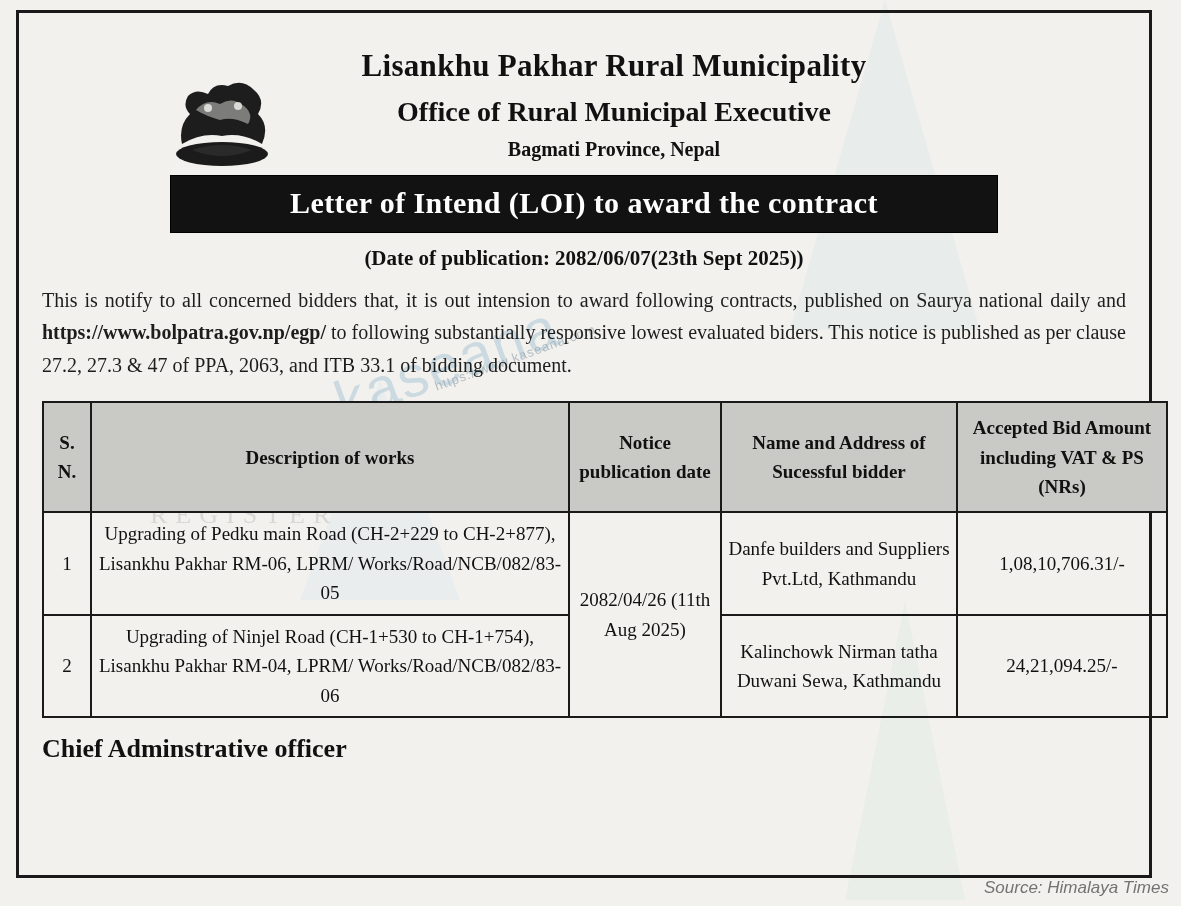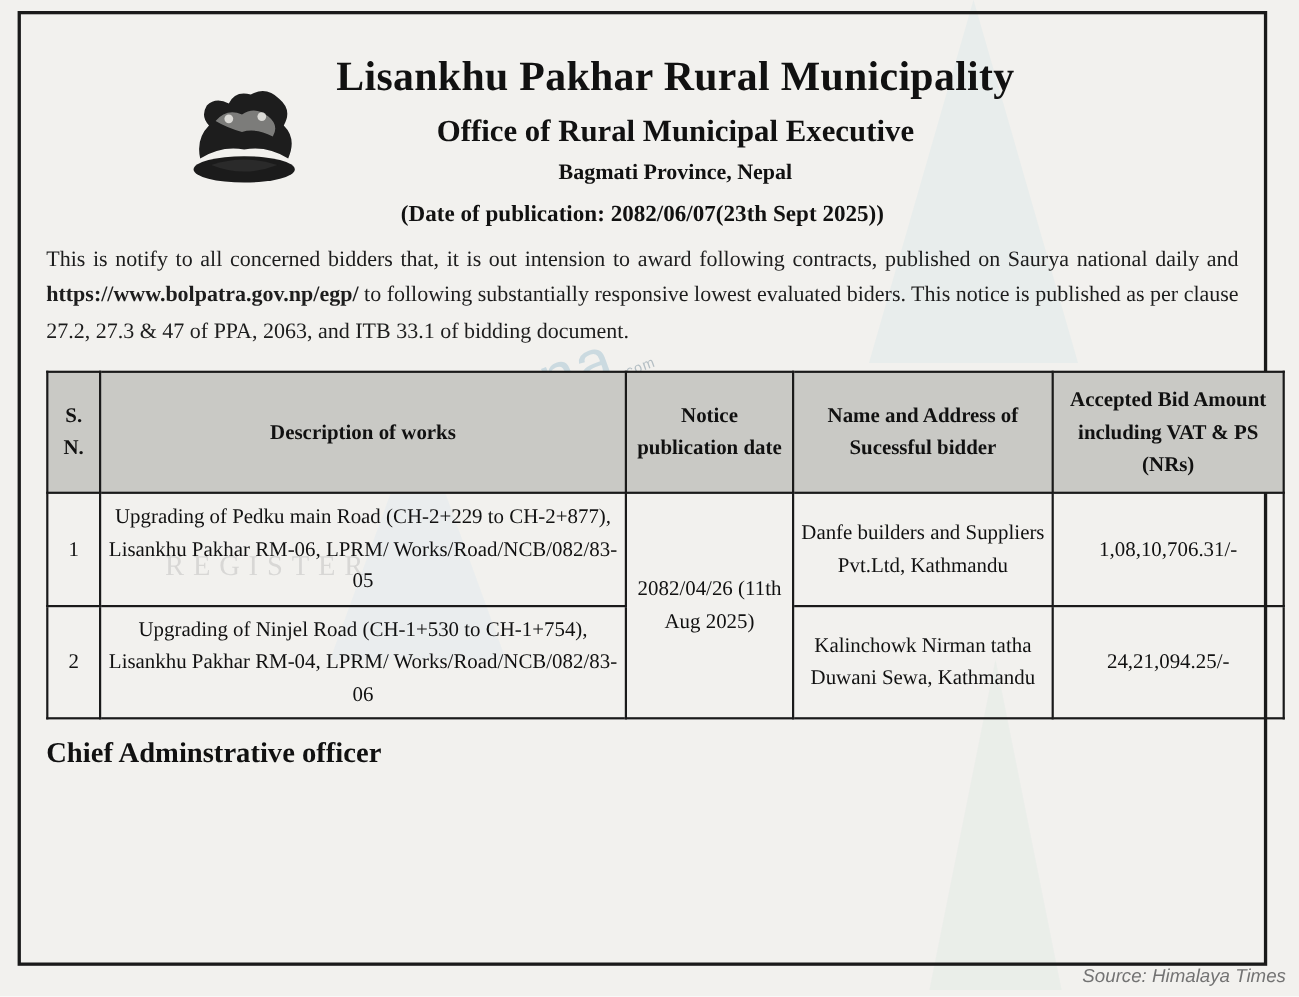--- a/index.html
+++ b/index.html
@@ -102,21 +102,21 @@
     position: relative;
     text-align: center;
   }
   .emblem {
     position: absolute;
     left: 120px; top: 18px;
     width: 120px;
     height: 110px;
   }
   .org-line1 {
-    font-size: 38px;
+    font-size: 31px;
     font-weight: bold;
     letter-spacing: 0.3px;
     margin: 18px 0 0 0;
     padding-left: 60px;
   }
   .org-line2 {
     font-size: 28px;
     font-weight: bold;
     margin: 12px 0 0 0;
     padding-left: 60px;
@@ -236,20 +236,21 @@
           <circle cx="76" cy="40" r="4" fill="#f2f1ee" opacity="0.8"></circle>
           <path d="M30 84 Q60 74 90 84 Q60 96 30 84 Z" fill="#2a2a2a"></path>
         </svg>
       </div>
 
       <div class="org-line1">Lisankhu Pakhar Rural Municipality</div>
       <div class="org-line2">Office of Rural Municipal Executive</div>
       <div class="org-line4">Bagmati Province, Nepal</div>
     </div>
 
+    <div class="loi-banner">Letter of Intend (LOI) to award the contract</div>
 
     <div class="pubdate">(Date of publication: 2082/06/07(23th Sept 2025))</div>
 
     <p class="para">
       <span>This is notify to all concerned bidders that, it is out intension to award following contracts, published on Saurya national daily and </span><b>https://www.bolpatra.gov.np/egp/</b><span> to following substantially responsive lowest evaluated biders. This notice is published as per clause 27.2, 27.3 &amp; 47 of PPA, 2063, and ITB 33.1 of bidding document.</span>
     </p>
 
     <table class="loi">
       <colgroup>
         <col class="col-sn">

